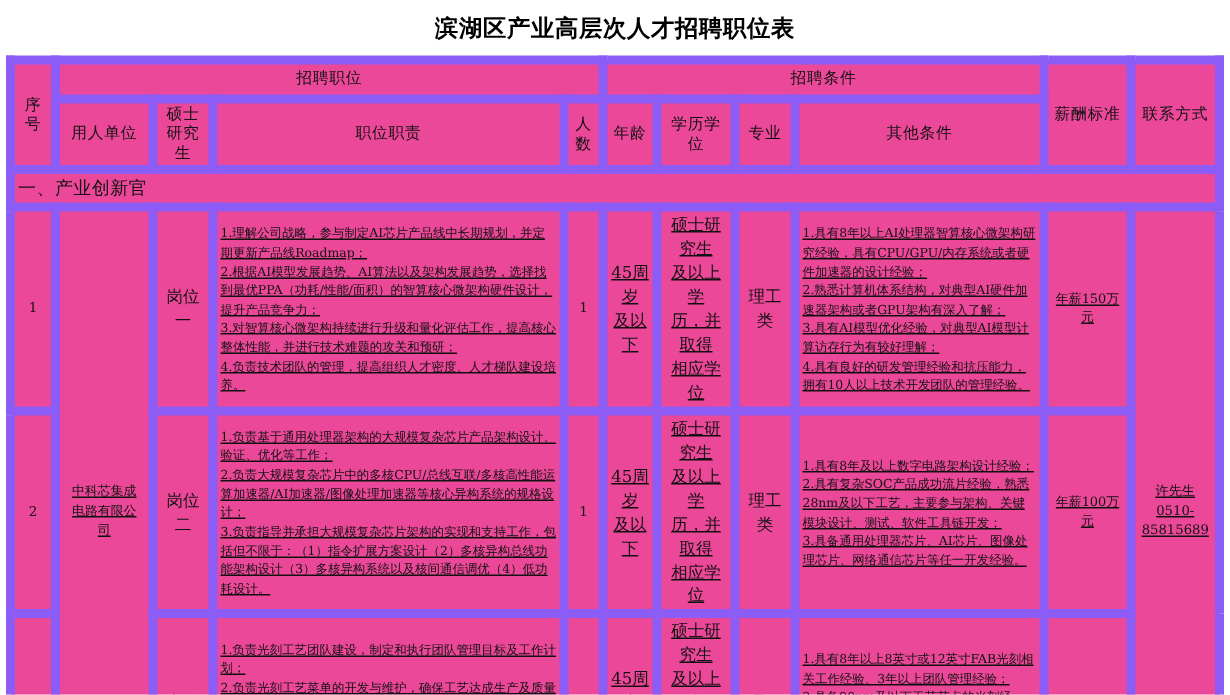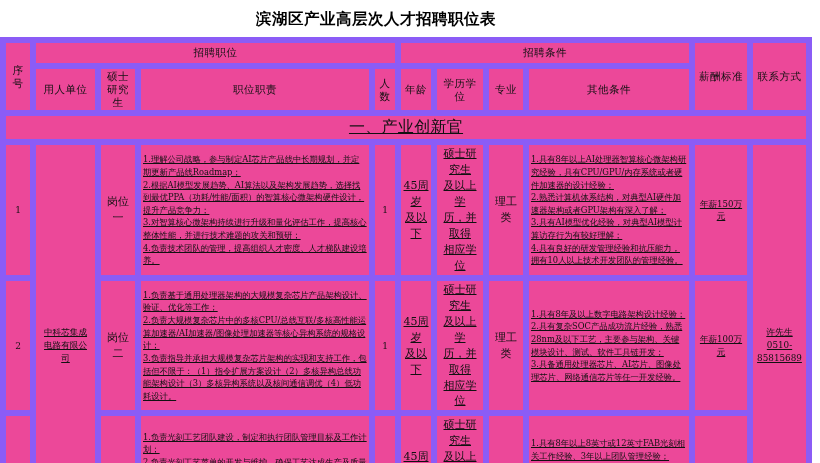--- a/index.html
+++ b/index.html
@@ -10,21 +10,21 @@
   }
   body {
     width: 820px;
     height: 463px;
     overflow: hidden;
     font-family: "DejaVu Sans", "Liberation Sans", sans-serif;
     color: #1a1a1a;
     -webkit-font-smoothing: antialiased;
   }
   .page {
-    width: 752px;
+    width: 820px;
     height: 463px;
     position: relative;
     box-sizing: border-box;
   }
   .doc-title {
     text-align: center;
     font-size: 15.5px;
     font-weight: bold;
     letter-spacing: 0.5px;
     padding: 9px 0 7px 0;
@@ -49,28 +49,27 @@
   th.hcell {
     text-align: center;
     font-size: 10.5px;
     font-weight: bold;
     font-family: "DejaVu Serif", "Liberation Serif", serif;
     letter-spacing: 0.5px;
     height: 18px;
     line-height: 1.25;
   }
   td.section-row {
-    text-align: center;
-    font-size: 16px;
+    text-align: left;
+    font-size: 12px;
     font-weight: bold;
     font-family: "DejaVu Serif", "Liberation Serif", serif;
     padding: 2px 4px 3px 4px;
     height: 14px;
     letter-spacing: 0.3px;
-    text-decoration: underline;
   }
   td.ctr {
     text-align: center;
     font-size: 11px;
     line-height: 1.45;
     font-family: "DejaVu Serif", "Liberation Serif", serif;
   }
   td.idx {
     text-align: center;
     font-size: 9px;

